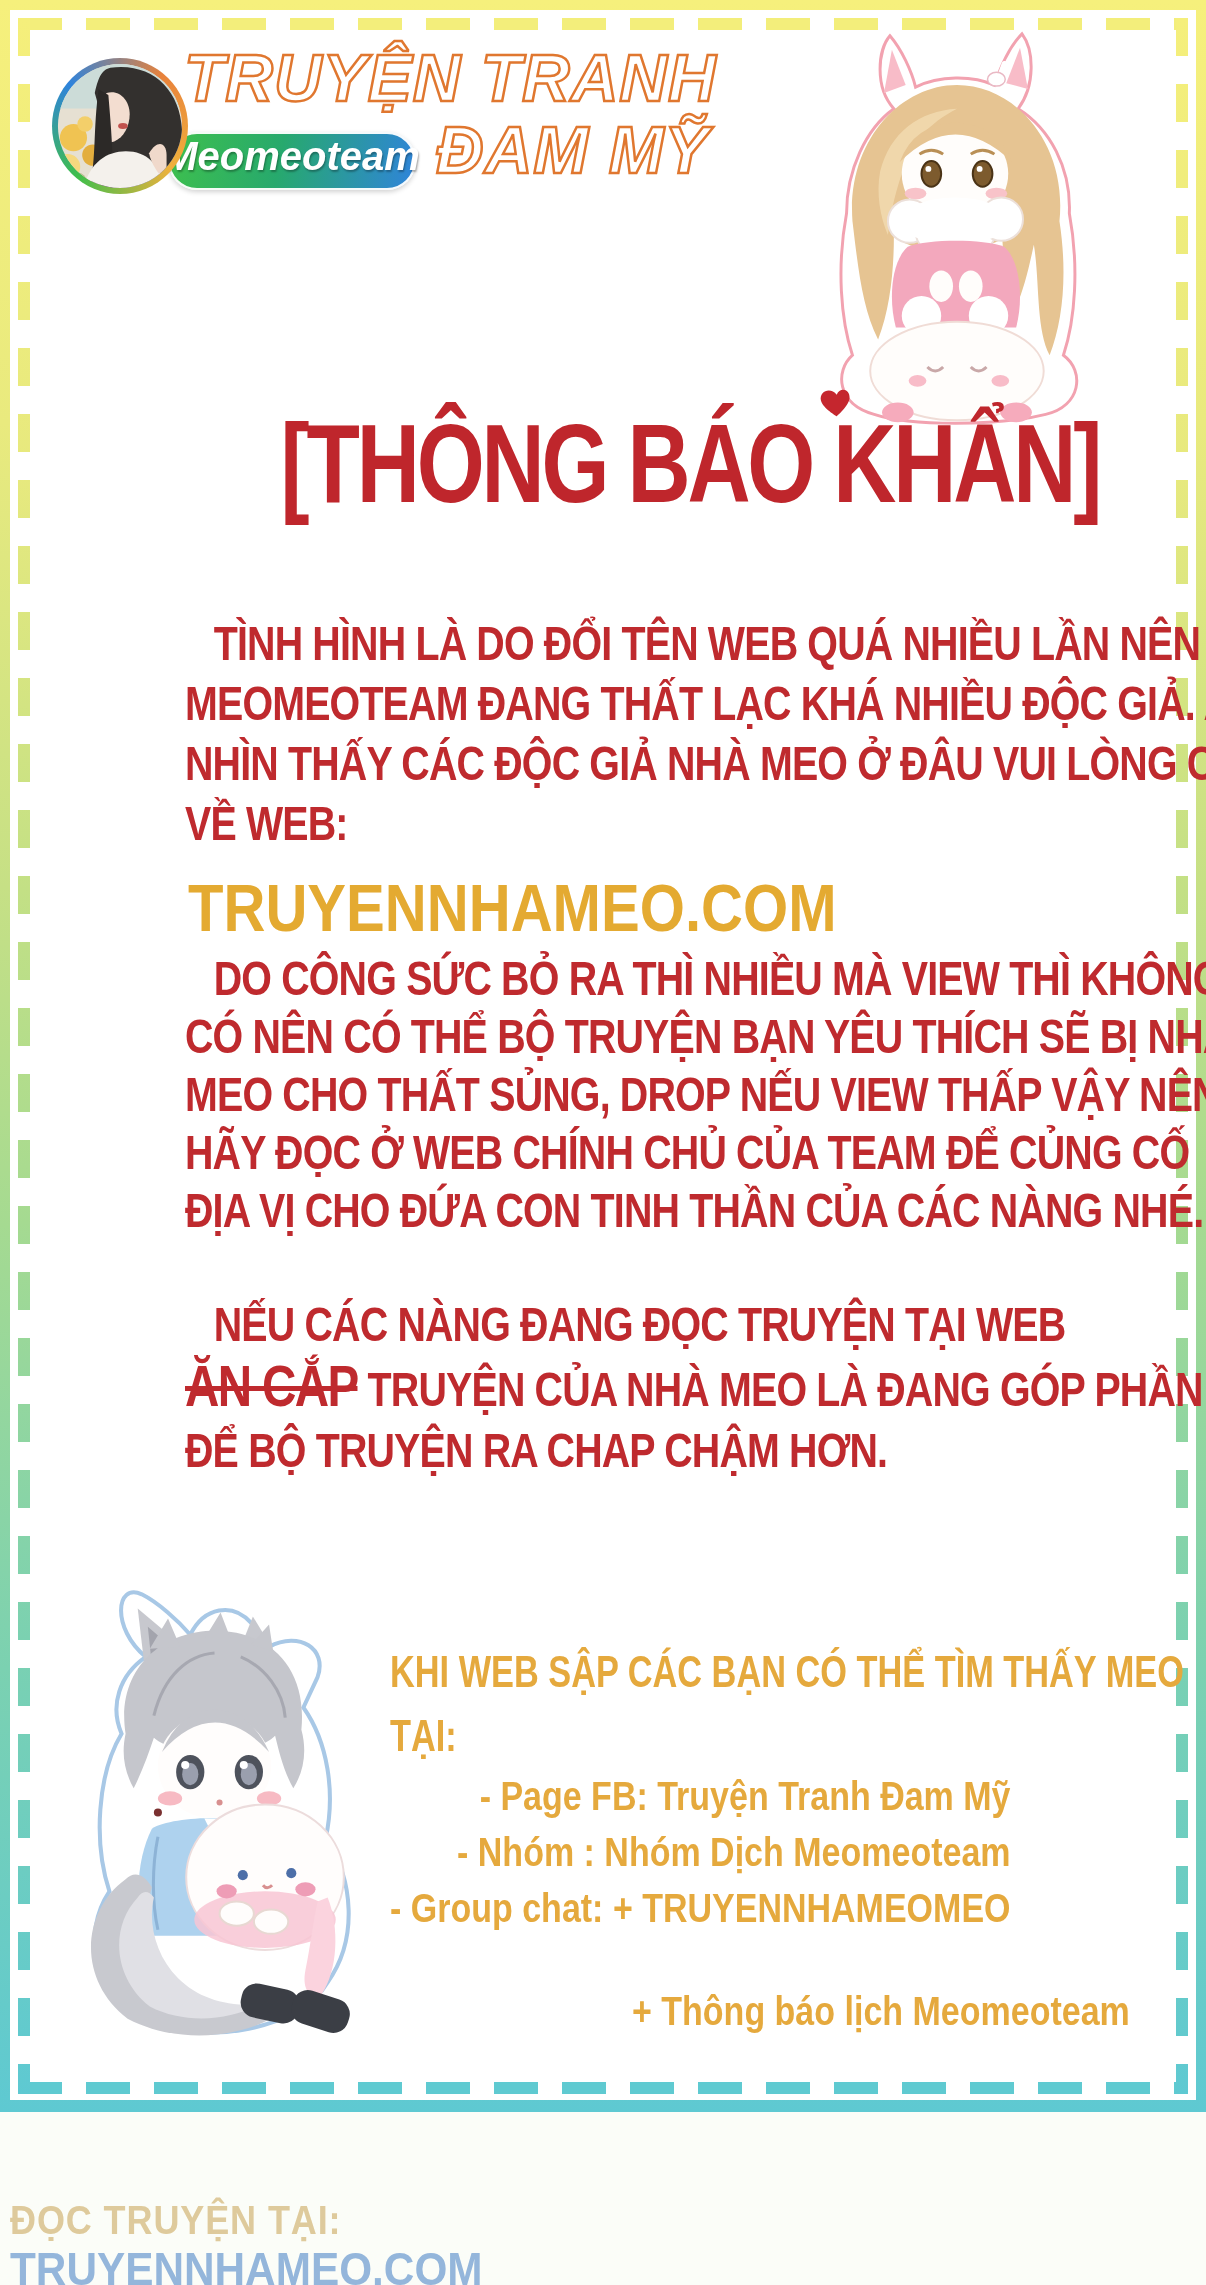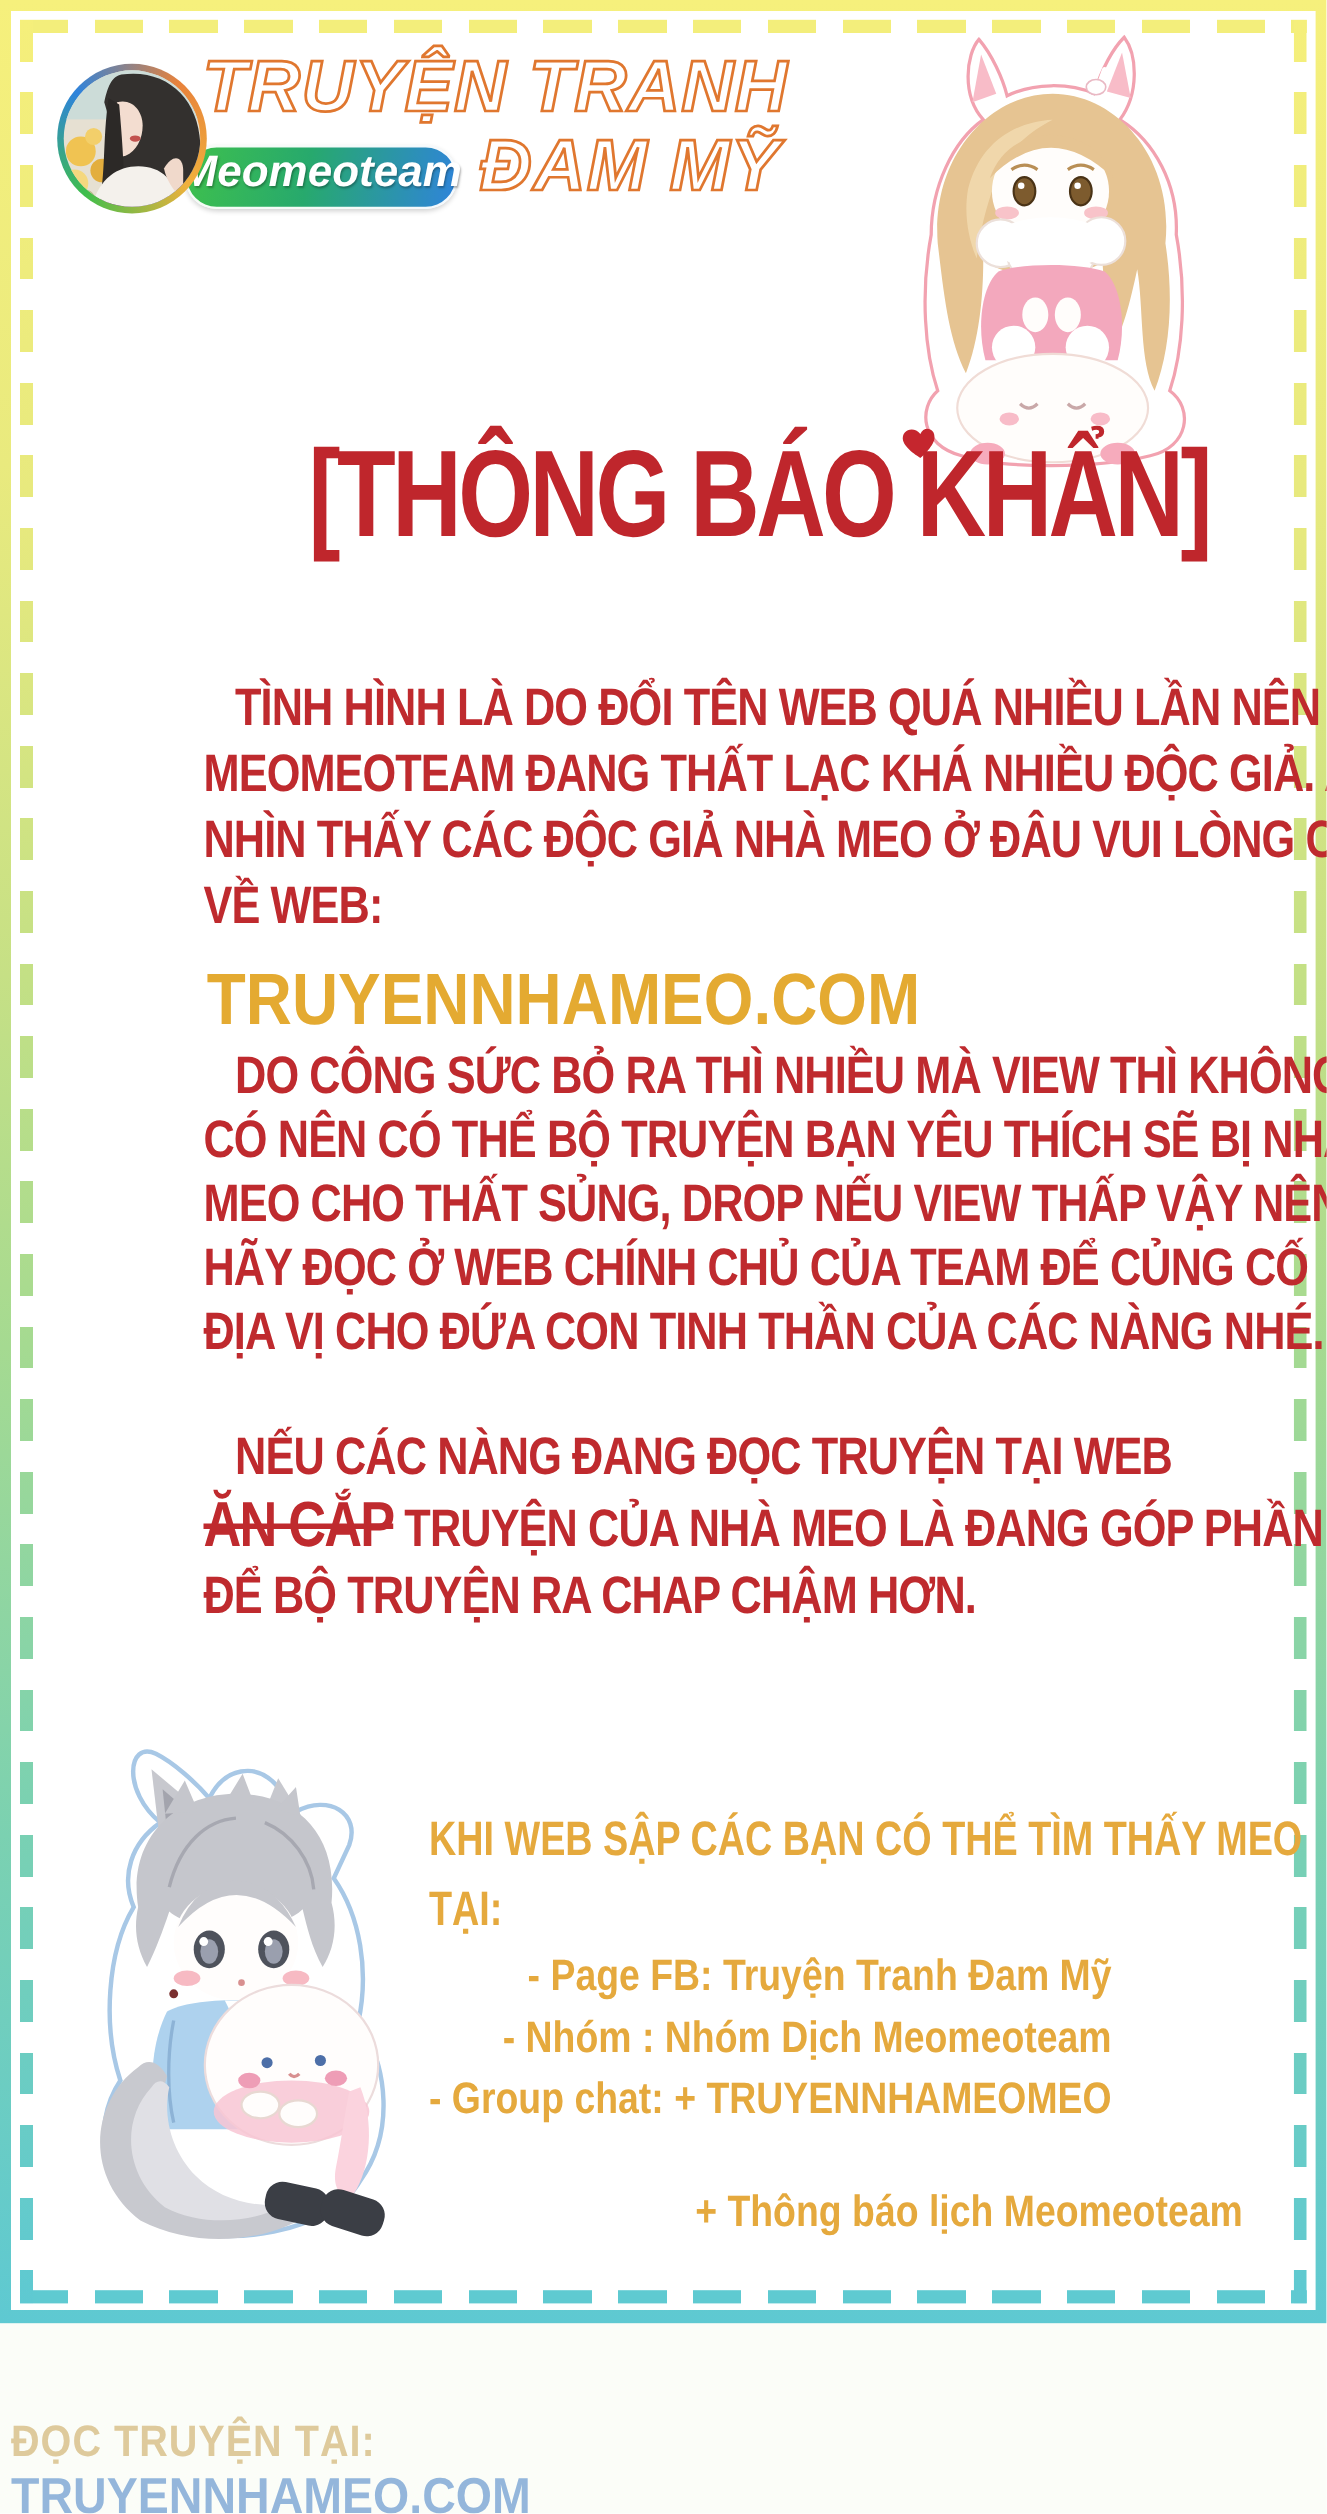--- a/index.html
+++ b/index.html
@@ -33,21 +33,21 @@
     border:2px solid rgba(255,255,255,.95); box-shadow:0 2px 5px rgba(0,0,0,.18);
     display:flex; justify-content:center; }
   .badge span { font-size:40px; font-style:italic; font-weight:800; color:#fff;
     text-shadow:1px 2px 2px rgba(0,0,0,.3); white-space:nowrap; }
 
   .avatar-ring { position:absolute; left:52px; top:58px; width:136px; height:136px; border-radius:50%;
     background:conic-gradient(from 220deg,#3fbe4b,#2e83dc,#e8823b,#f0b13c,#3fbe4b); padding:4px; }
   .avatar-ring svg { display:block; width:128px; height:128px; border-radius:50%; }
 
   
-  .main-title { position:absolute; left:165px; top:384px; width:820px; text-align:right; }
+  .main-title { position:absolute; left:165px; top:399px; width:820px; text-align:right; }
   .main-title span { display:inline-block; font-size:112px; font-weight:800; letter-spacing:-4px;
     color:#bf262c; transform:scaleX(.78); white-space:nowrap; }
 
   
   .para { position:absolute; left:185px; }
   .rline { white-space:nowrap; font-weight:700; font-size:48px; letter-spacing:-1px; color:#bf2a2e;
     transform:scaleX(.82); transform-origin:0 50%; }
   .p1 { top:614px; } .p1 .rline { line-height:60px; }
   .p2 { top:950px; } .p2 .rline { line-height:58px; }
   .p3 { top:1294px; } .p3 .rline { line-height:61px; }

